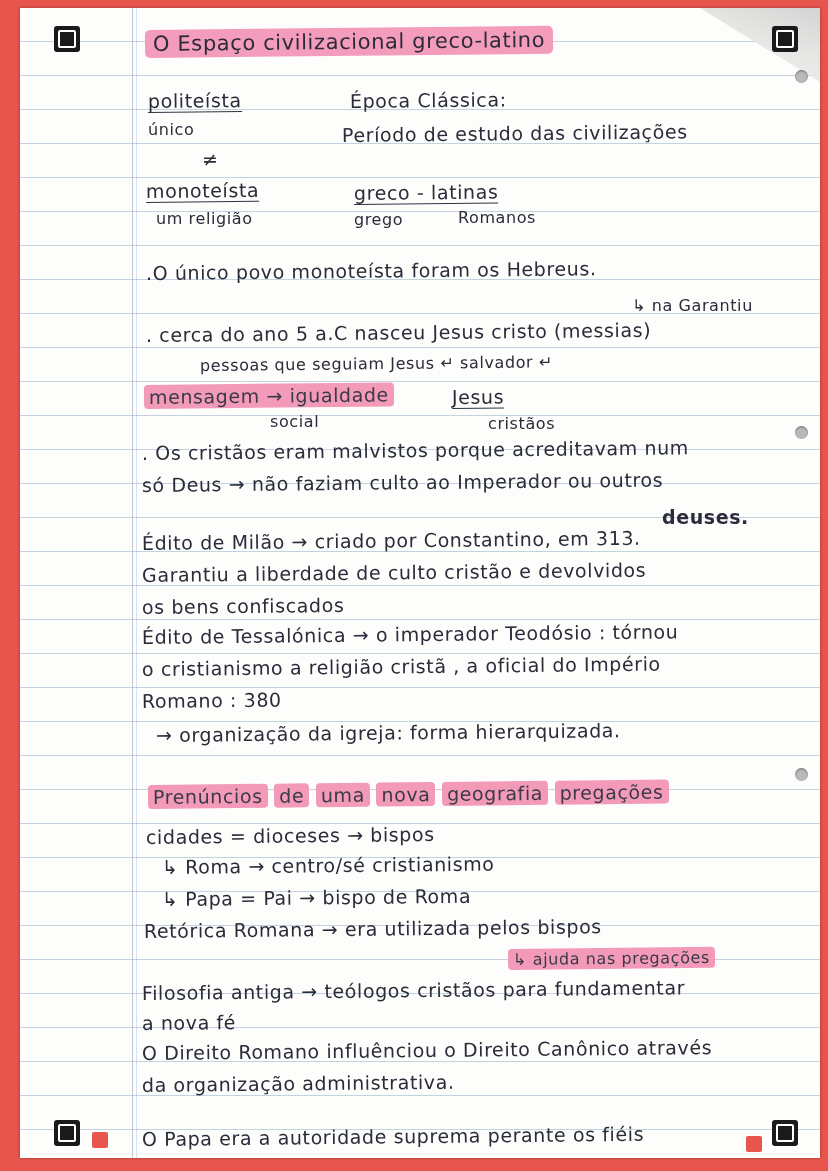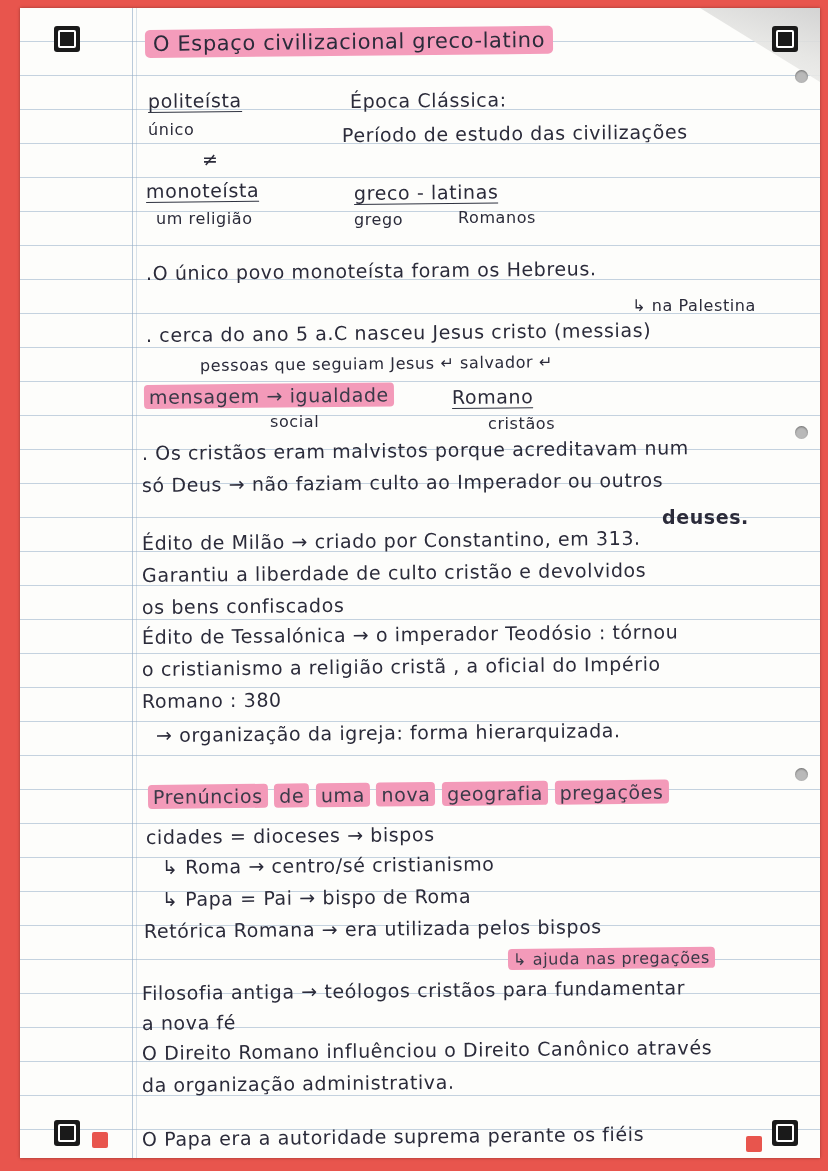--- a/index.html
+++ b/index.html
@@ -141,32 +141,32 @@
     <div class="hw tilt2" style="left:322px;top:116px;">Período de estudo das civilizações</div>
     <div class="hw tilt2" style="left:334px;top:174px;">
       <span class="ul-ink">greco - latinas</span>
     </div>
     <div class="hw small" style="left:334px;top:202px;">grego</div>
     <div class="hw small" style="left:428px;top:200px;margin-left:10px;">Romanos</div>
 
     <div class="hw tilt2" style="left:126px;top:254px;">
       <span>.O único povo monoteísta foram os Hebreus.</span>
     </div>
-    <div class="hw small" style="left:612px;top:288px;">↳ na Palestina</div>
+    <div class="hw small" style="left:612px;top:288px;">↳ na Garantiu</div>
 
     <div class="hw tilt2" style="left:126px;top:316px;">. cerca do ano 5 a.C nasceu Jesus cristo (messias)</div>
 
     <div class="hw small tilt2" style="left:180px;top:348px;">pessoas que seguiam Jesus ↵        salvador ↵</div>
 
     <div class="hw tilt2" style="left:124px;top:378px;">
       <span class="hl-strong">mensagem → igualdade</span>
     </div>
     <div class="hw small" style="left:250px;top:404px;">social</div>
     <div class="hw tilt2" style="left:432px;top:378px;">
-      <span class="ul-ink">Romano</span>
+      <span class="ul-ink">Jesus</span>
     </div>
     <div class="hw small" style="left:468px;top:406px;">cristãos</div>
 
     <div class="hw tilt2" style="left:122px;top:434px;">. Os cristãos eram malvistos porque acreditavam num</div>
     <div class="hw tilt2" style="left:122px;top:466px;">só Deus → não faziam culto ao Imperador ou outros</div>
     <div class="hw" style="left:642px;top:498px;font-weight:bold;">deuses.</div>
 
     <div class="hw tilt2" style="left:122px;top:524px;">Édito de Milão → criado por Constantino, em 313.</div>
     <div class="hw tilt2" style="left:122px;top:556px;">Garantiu a liberdade de culto cristão e devolvidos</div>
     <div class="hw tilt2" style="left:122px;top:588px;">os bens confiscados</div>

